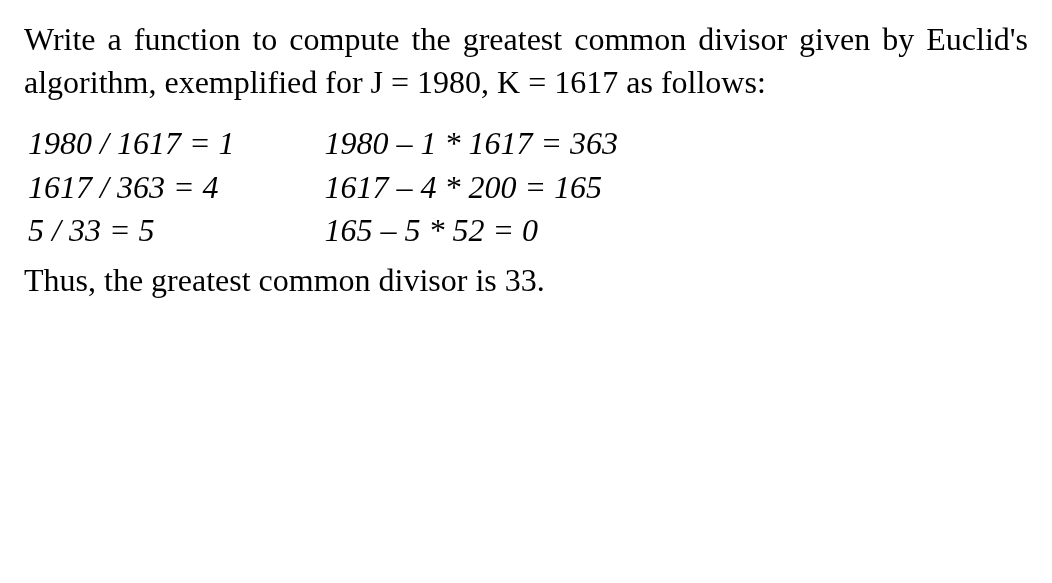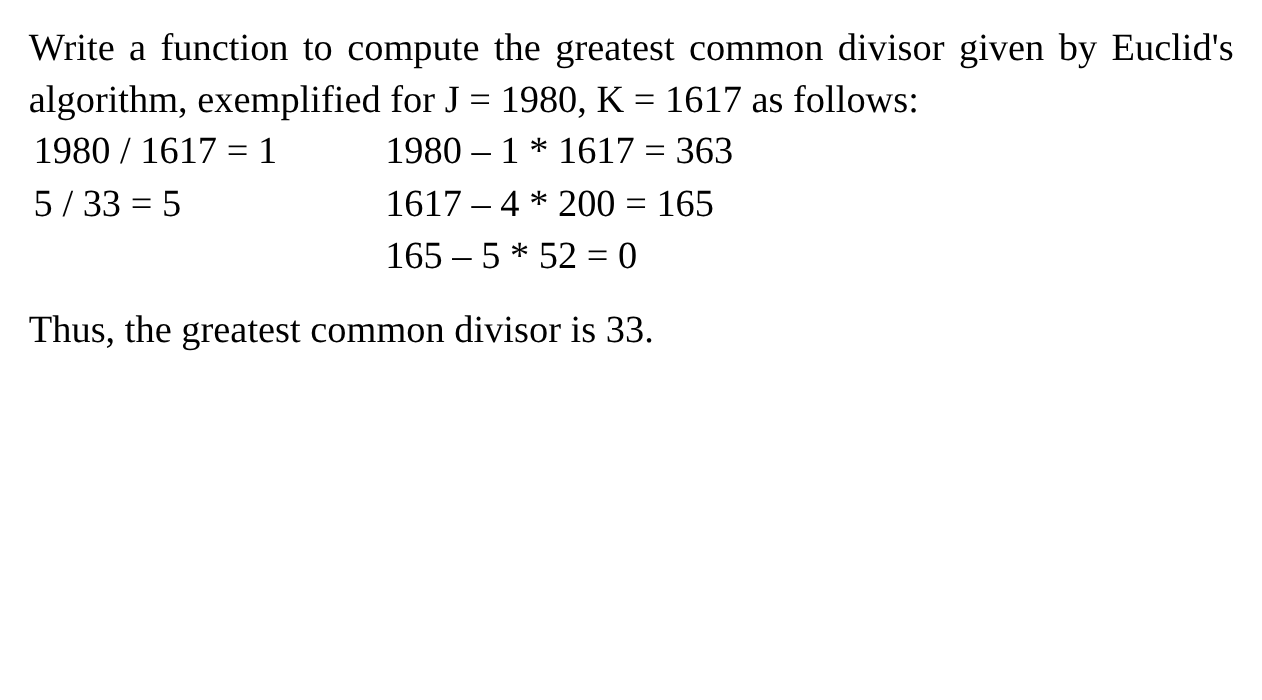--- a/index.html
+++ b/index.html
@@ -12,46 +12,49 @@
       height: 583px;
       background: #ffffff;
       font-family: 'Times New Roman', Times, serif;
       font-size: 32px;
       color: #000000;
       padding: 18px 24px;
       line-height: 1.35;
     }
     .intro {
       text-align: justify;
+      margin-bottom: 18px;
     }
     .calculations {
       display: flex;
       gap: 90px;
-      margin-bottom: 19px;
+      margin-bottom: 7px;
       padding-left: 4px;
+      font-style: italic;
     }
     .col {
       display: flex;
       flex-direction: column;
     }
     .col-line {
       line-height: 1.35;
       white-space: nowrap;
     }
     .conclusion {
     }
   </style>
 </head>
 <body>
 
 <div class="intro">Write a function to compute the greatest common divisor given by Euclid's algorithm, exemplified for J = 1980, K = 1617 as follows:</div>
 
 <div class="calculations">
   <div class="col">
     <div class="col-line">1980 / 1617 = 1</div>
+    <div class="col-line">1617 / 363 = 4</div>
     <div class="col-line">5 / 33 = 5</div>
   </div>
   <div class="col">
     <div class="col-line">1980 – 1 * 1617 = 363</div>
     <div class="col-line">1617 – 4 * 200 = 165</div>
     <div class="col-line">165 – 5 * 52 = 0</div>
   </div>
 </div>
 
 <div class="conclusion">Thus, the greatest common divisor is 33.</div>

